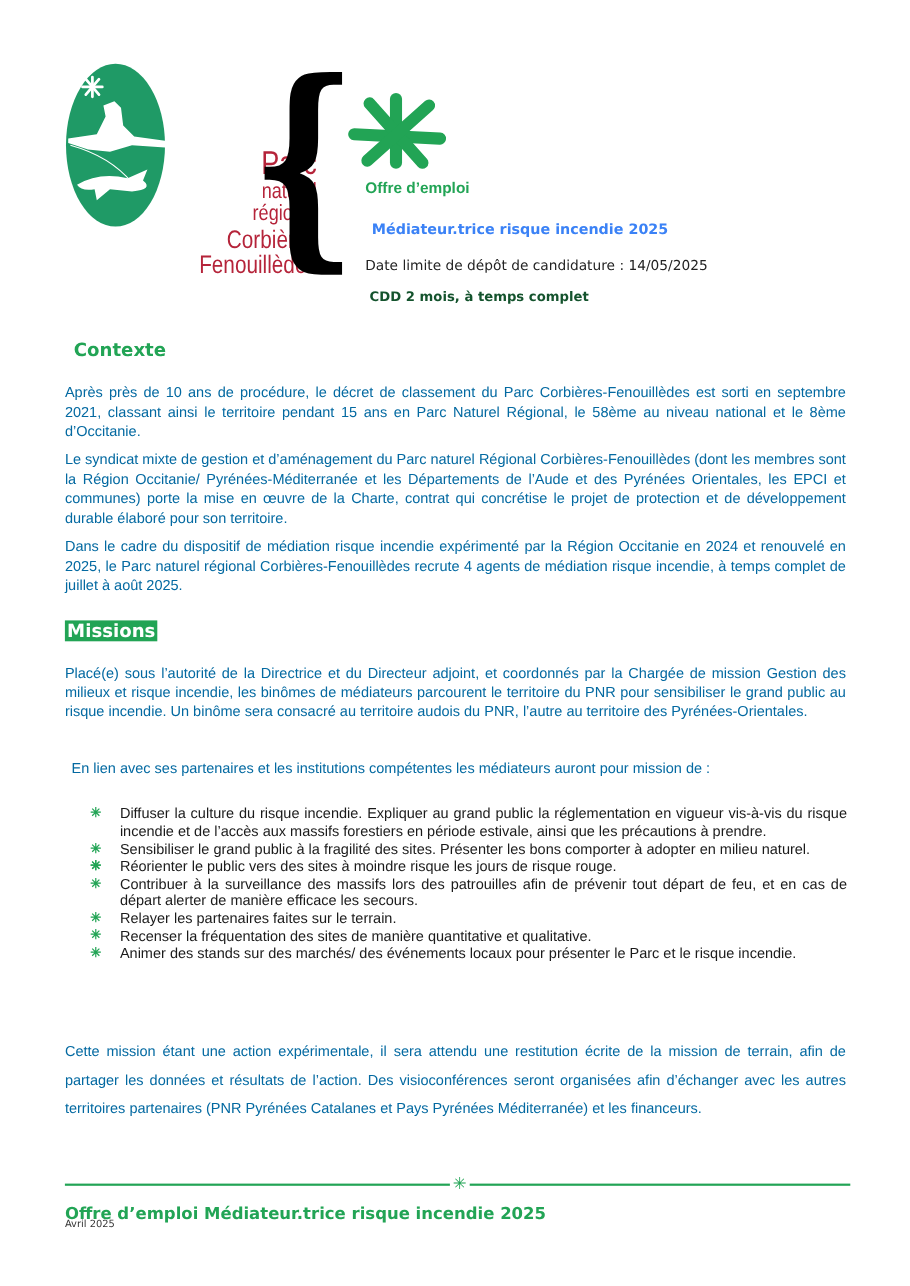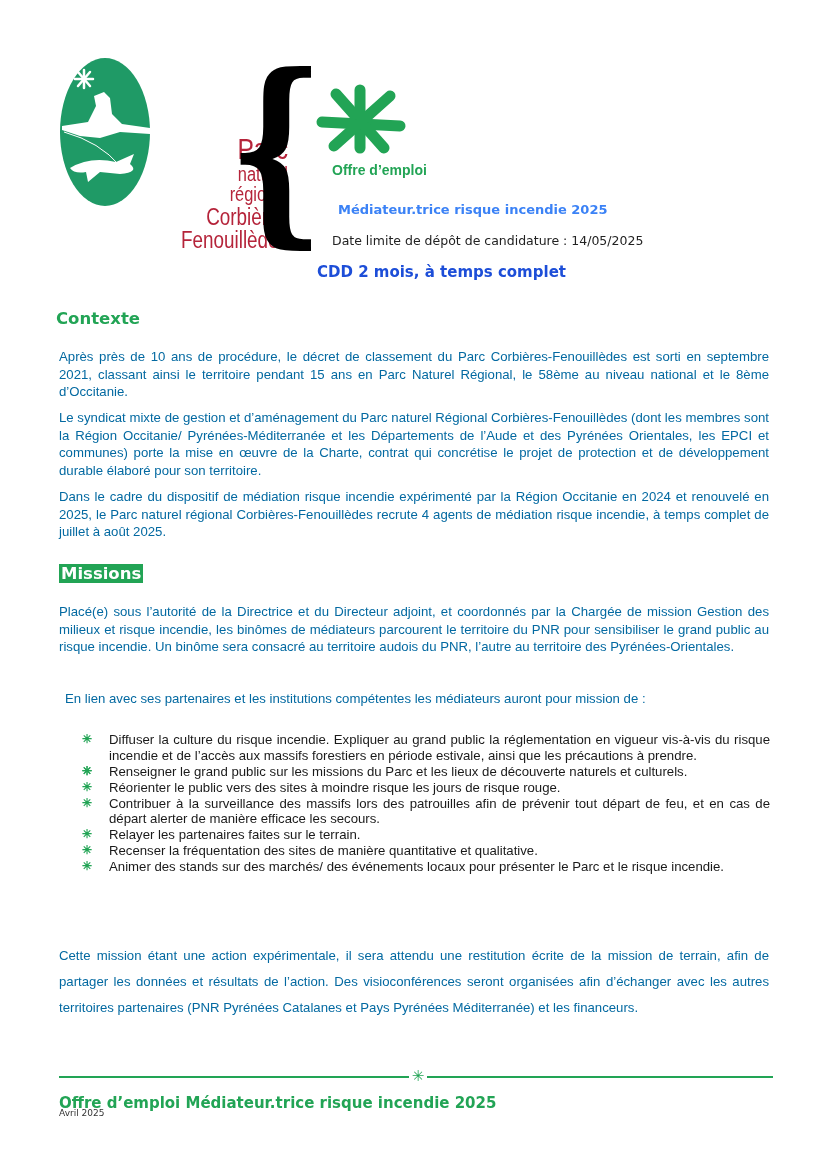--- a/index.html
+++ b/index.html
@@ -17,21 +17,21 @@
   .logo-text .l5 { font-size: 23px; }
 
   
   .brace { left: 228px; top: 48px; font-family: "DejaVu Serif", serif; font-size: 200px; font-weight: bold; line-height: 1; color: #000; transform: scaleX(0.75); transform-origin: left top; }
 
   .star-big { left: 314px; top: 82px; width: 92px; height: 72px; }
 
   .offre { left: 332px; top: 162px; font-size: 14px; font-weight: bold; color: #22a455; font-family: "Liberation Sans", sans-serif; }
   .job-title { left: 338px; top: 202px; font-size: 13px; font-weight: bold; color: #3b82f6; }
   .deadline { left: 332px; top: 233px; font-size: 12.5px; color: #222; text-align: center; }
-  .contract { left: 317px; top: 263px; font-size: 15px; font-weight: bold; color: #1d4ed8; }
+  .contract { left: 336px; top: 263px; font-size: 12px; font-weight: bold; color: #14532d; }
 
   
   .section-title { font-size: 16.5px; font-weight: bold; color: #22a455; }
   .section-title.boxed { background: #22a455; color: #fff; padding: 0 2px; }
   .para { left: 59px; width: 710px; font-family: "Liberation Sans", sans-serif; font-size: 13.2px; line-height: 17.5px; text-align: justify; color: #0369a1; }
   .para.wide { line-height: 26px; }
   ul.missions { position: absolute; left: 80px; top: 732px; width: 690px; margin: 0; padding: 0; list-style: none; font-family: "Liberation Sans", sans-serif; font-size: 13.2px; line-height: 15.5px; }
   ul.missions li { position: relative; padding-left: 29px; text-align: justify; margin-bottom: 0.5px; }
   ul.missions li .bullet { position: absolute; left: 2px; top: 0; color: #22a455; font-size: 12px; font-weight: bold; }
 
@@ -76,35 +76,35 @@
     <line x1="22" y1="12" x2="70" y2="66"></line>
     <line x1="76" y1="14" x2="20" y2="64"></line>
   </g>
 </svg>
 
 <div class="abs offre">Offre d’emploi</div>
 <div class="abs job-title">Médiateur.trice risque incendie 2025</div>
 <div class="abs deadline">Date limite de dépôt de candidature : 14/05/2025</div>
 <div class="abs contract">CDD 2 mois, à temps complet</div>
 
-<div class="abs section-title" style="left:56px; top:309px;">Contexte</div>
+<div class="abs section-title" style="left:67px; top:309px;">Contexte</div>
 
 <p class="abs para" style="top:348px; margin:0;">Après près de 10 ans de procédure, le décret de classement du Parc Corbières-Fenouillèdes est sorti en septembre 2021, classant ainsi le territoire pendant 15 ans en Parc Naturel Régional, le 58ème au niveau national et le 8ème d’Occitanie.</p>
 <p class="abs para" style="top:409px; margin:0;">Le syndicat mixte de gestion et d’aménagement du Parc naturel Régional Corbières-Fenouillèdes (dont les membres sont la Région Occitanie/ Pyrénées-Méditerranée et les Départements de l’Aude et des Pyrénées Orientales, les EPCI et communes) porte la mise en œuvre de la Charte, contrat qui concrétise le projet de protection et de développement durable élaboré pour son territoire.</p>
 <p class="abs para" style="top:488px; margin:0;">Dans le cadre du dispositif de médiation risque incendie expérimenté par la Région Occitanie en 2024 et renouvelé en 2025, le Parc naturel régional Corbières-Fenouillèdes recrute 4 agents de médiation risque incendie, à temps complet de juillet à août 2025.</p>
 
 <div class="abs section-title boxed" style="left:59px; top:564px;">Missions</div>
 
 <p class="abs para" style="top:603px; margin:0;">Placé(e) sous l’autorité de la Directrice et du Directeur adjoint, et coordonnés par la Chargée de mission Gestion des milieux et risque incendie, les binômes de médiateurs parcourent le territoire du PNR pour sensibiliser le grand public au risque incendie. Un binôme sera consacré au territoire audois du PNR, l’autre au territoire des Pyrénées-Orientales.</p>
 <p class="abs para" style="top:684px; margin:6px;">En lien avec ses partenaires et les institutions compétentes les médiateurs auront pour mission de :</p>
 
 <ul class="missions">
   <li><span class="bullet">✳</span><span>Diffuser la culture du risque incendie. Expliquer au grand public la réglementation en vigueur vis-à-vis du risque incendie et de l’accès aux massifs forestiers en période estivale, ainsi que les précautions à prendre.</span></li>
+  <li><span class="bullet">✳</span><span>Sensibiliser le grand public à la fragilité des sites. Présenter les bons comporter à adopter en milieu naturel.</span></li>
   <li><span class="bullet">✳</span></li>
-  <li><span class="bullet">✳</span><span>Renseigner le grand public sur les missions du Parc et les lieux de découverte naturels et culturels.</span></li>
   <li><span class="bullet">✳</span><span>Réorienter le public vers des sites à moindre risque les jours de risque rouge.</span></li>
   <li><span class="bullet">✳</span><span>Contribuer à la surveillance des massifs lors des patrouilles afin de prévenir tout départ de feu, et en cas de départ alerter de manière efficace les secours.</span></li>
   <li><span class="bullet">✳</span><span>Relayer les partenaires faites sur le terrain.</span></li>
   <li><span class="bullet">✳</span><span>Recenser la fréquentation des sites de manière quantitative et qualitative.</span></li>
   <li><span class="bullet">✳</span><span>Animer des stands sur des marchés/ des événements locaux pour présenter le Parc et le risque incendie.</span></li>
 </ul>
 
 <p class="abs para wide" style="top:943px; margin:0;">Cette mission étant une action expérimentale, il sera attendu une restitution écrite de la mission de terrain, afin de partager les données et résultats de l’action.  Des visioconférences seront organisées afin d’échanger avec les autres territoires partenaires (PNR Pyrénées Catalanes et Pays Pyrénées Méditerranée) et les financeurs.</p>
 
 <div class="abs footer-line"></div>

